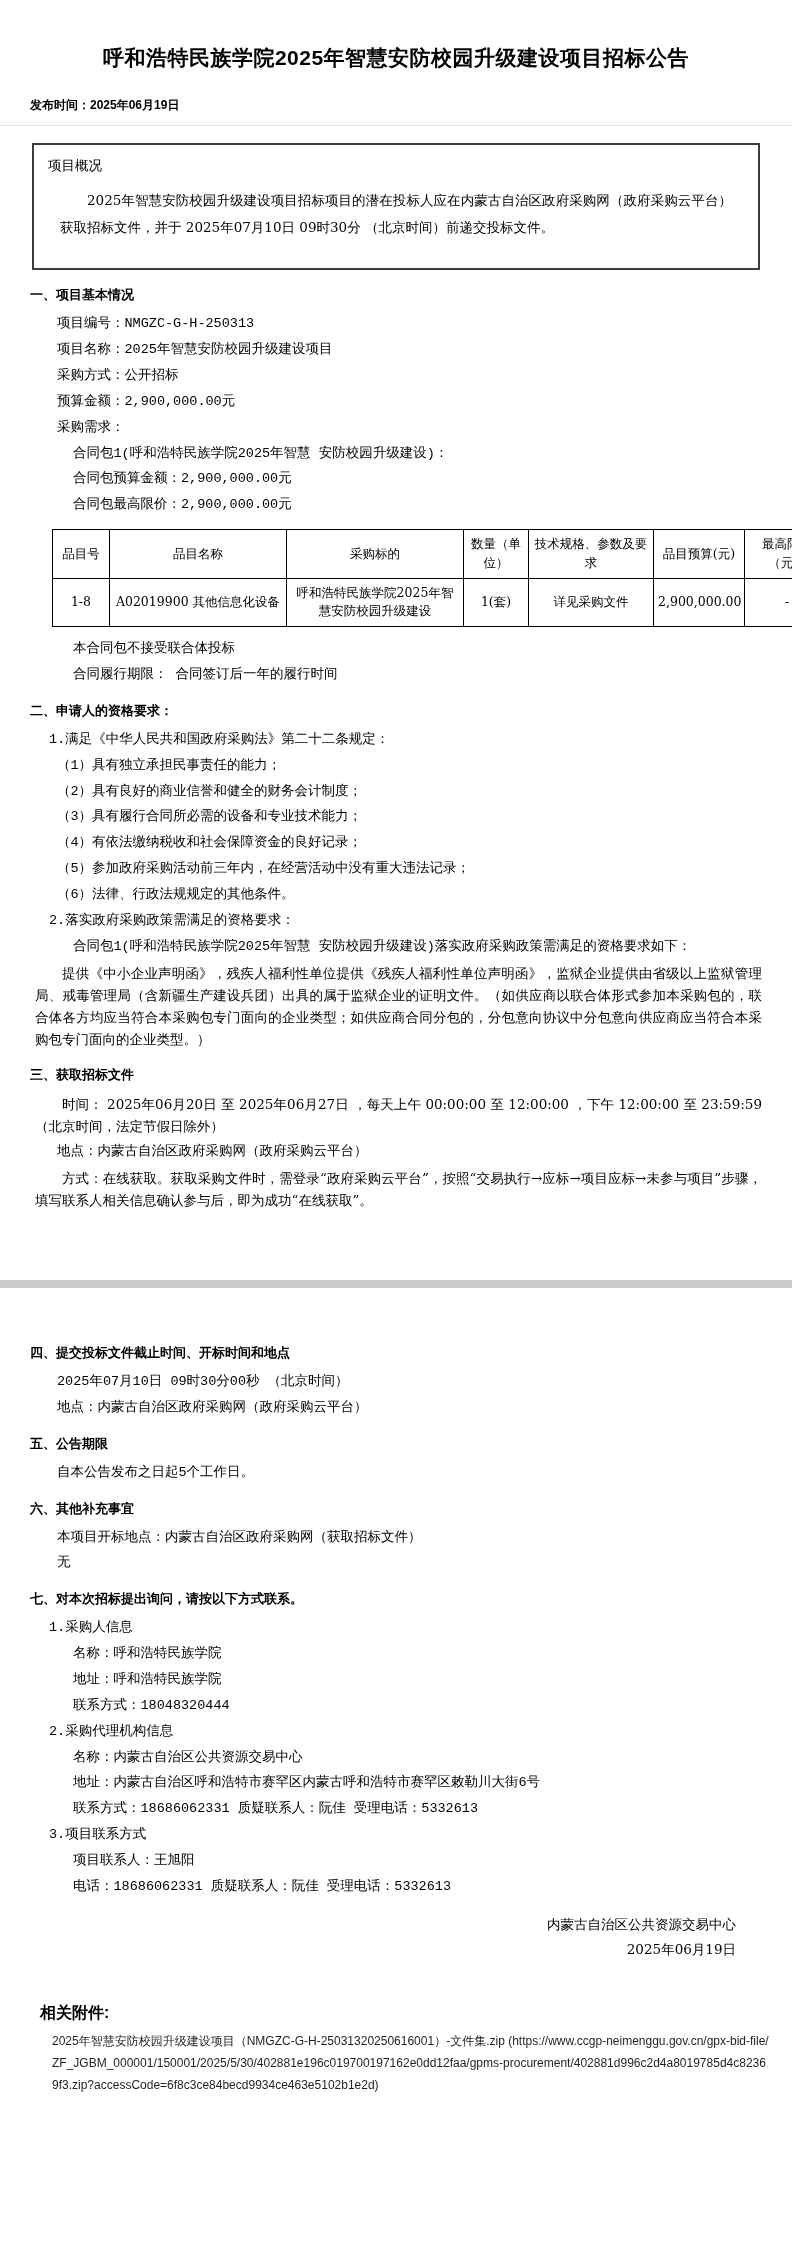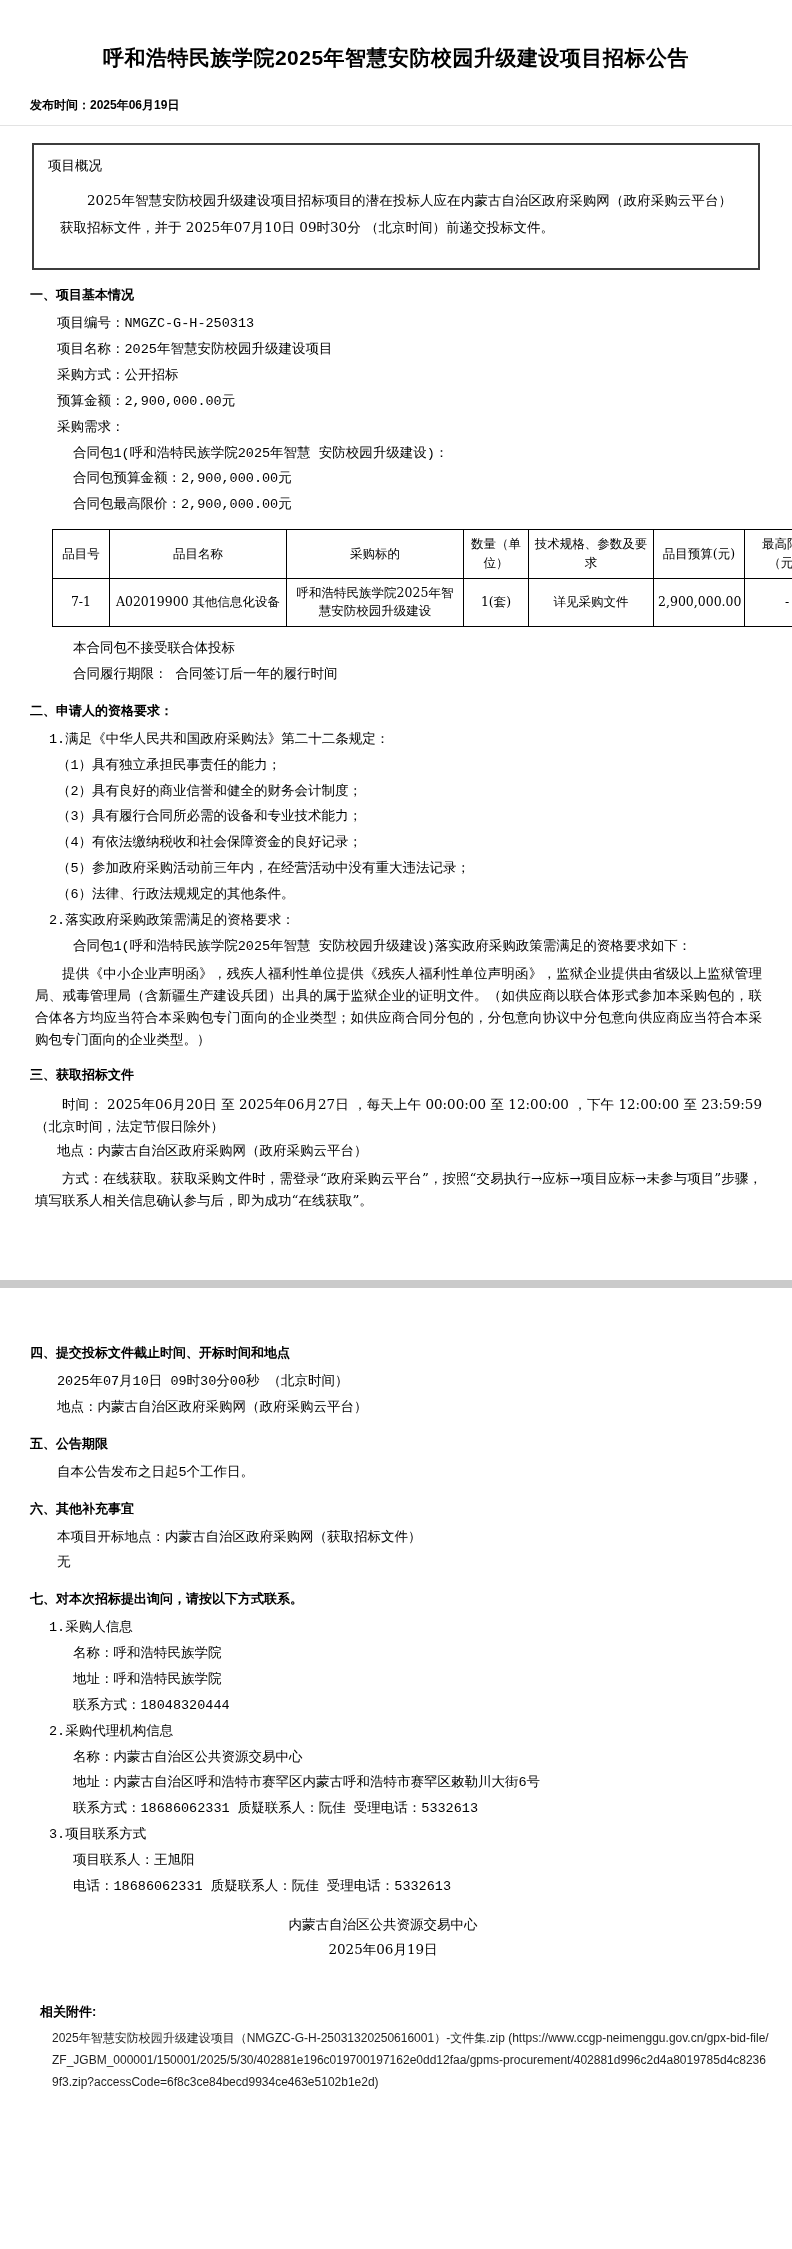--- a/index.html
+++ b/index.html
@@ -42,25 +42,25 @@
 
   table.items{border-collapse:collapse;margin:13px 0 11px 22px;width:692px;table-layout:fixed;}
   table.items th,table.items td{
     border:1px solid #000;font-weight:normal;text-align:center;
     font-size:12.5px;line-height:1.5;padding:5px 4px;vertical-align:middle;
   }
   .c0{width:48px;} .c1{width:168px;} .c2{width:168px;} .c3{width:56px;}
   .c4{width:116px;} .c5{width:82px;} .c6{width:76px;}
   td.ta-r{text-align:right;padding-right:9px;}
 
-  .sig-block{margin:14px 26px 0 0;text-align:center;}
+  .sig-block{margin:14px 26px 0 0;text-align:right;}
   .sig-block p{font-size:13.5px;line-height:1.9;margin:0;}
 
   .attach{margin:40px 22px 0 40px;font-family:"Liberation Sans","DejaVu Sans",sans-serif;}
-  .attach-label{font-size:13px;font-weight:bold;margin:0 0 6px;}
+  .attach-label{font-size:16px;font-weight:bold;margin:0 0 6px;}
   .attach-link{
     display:block;font-size:12px;line-height:1.85;margin-left:12px;
     color:#1f1f1f;text-decoration:none;word-break:break-all;cursor:pointer;
   }
 </style>
 </head>
 <body>
 
 <div class="page page-1">
 
@@ -93,21 +93,21 @@
           <th class="c1">品目名称</th>
           <th class="c2">采购标的</th>
           <th class="c3">数量（单位）</th>
           <th class="c4">技术规格、参数及要求</th>
           <th class="c5">品目预算(元)</th>
           <th class="c6">最高限价（元）</th>
         </tr>
       </thead>
       <tbody>
         <tr>
-          <td>7-1</td>
+          <td>1-8</td>
           <td>A02019900 其他信息化设备</td>
           <td>呼和浩特民族学院2025年智慧安防校园升级建设</td>
           <td>1(套)</td>
           <td>详见采购文件</td>
           <td>2,900,000.00</td>
           <td class="ta-r">-</td>
         </tr>
       </tbody>
     </table>
 

